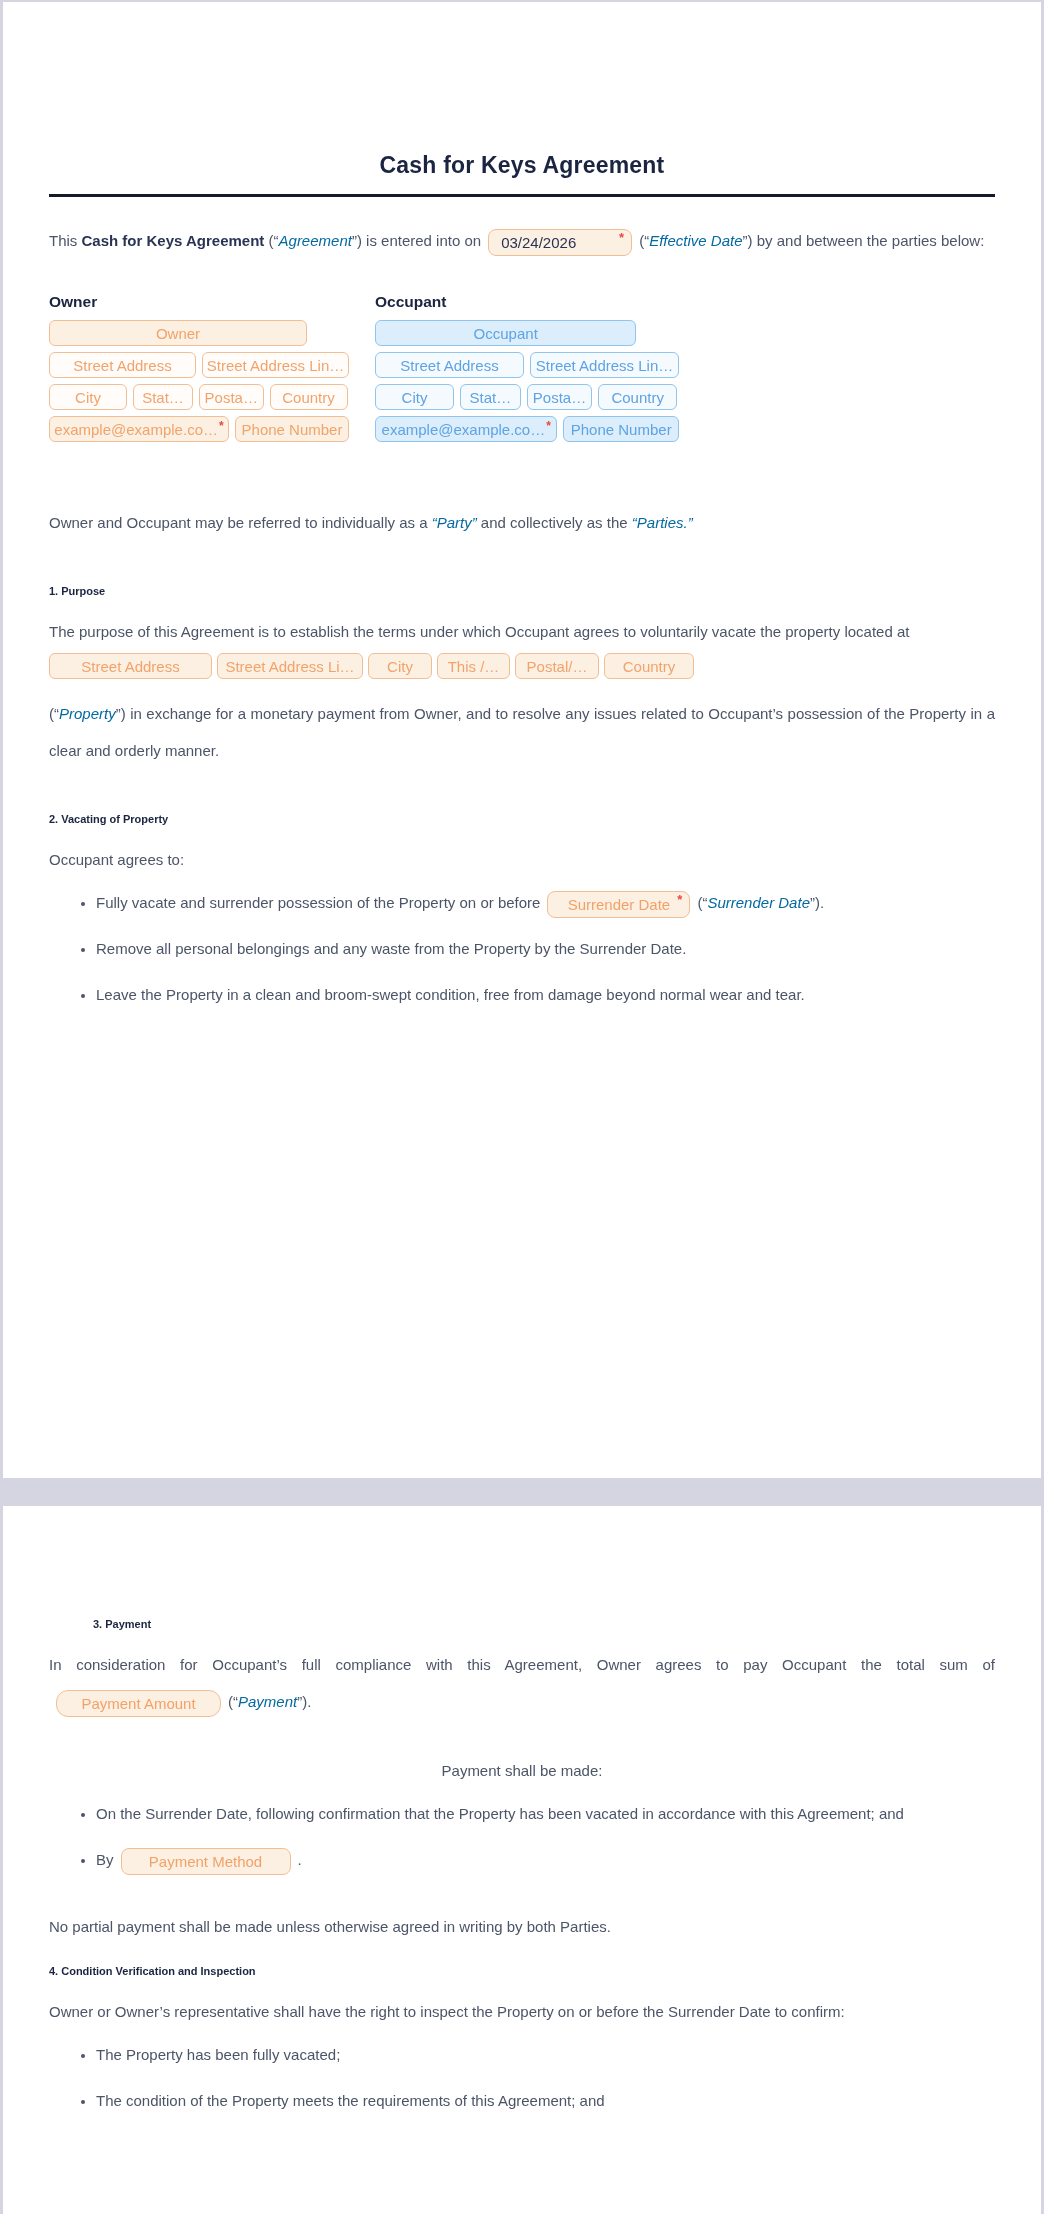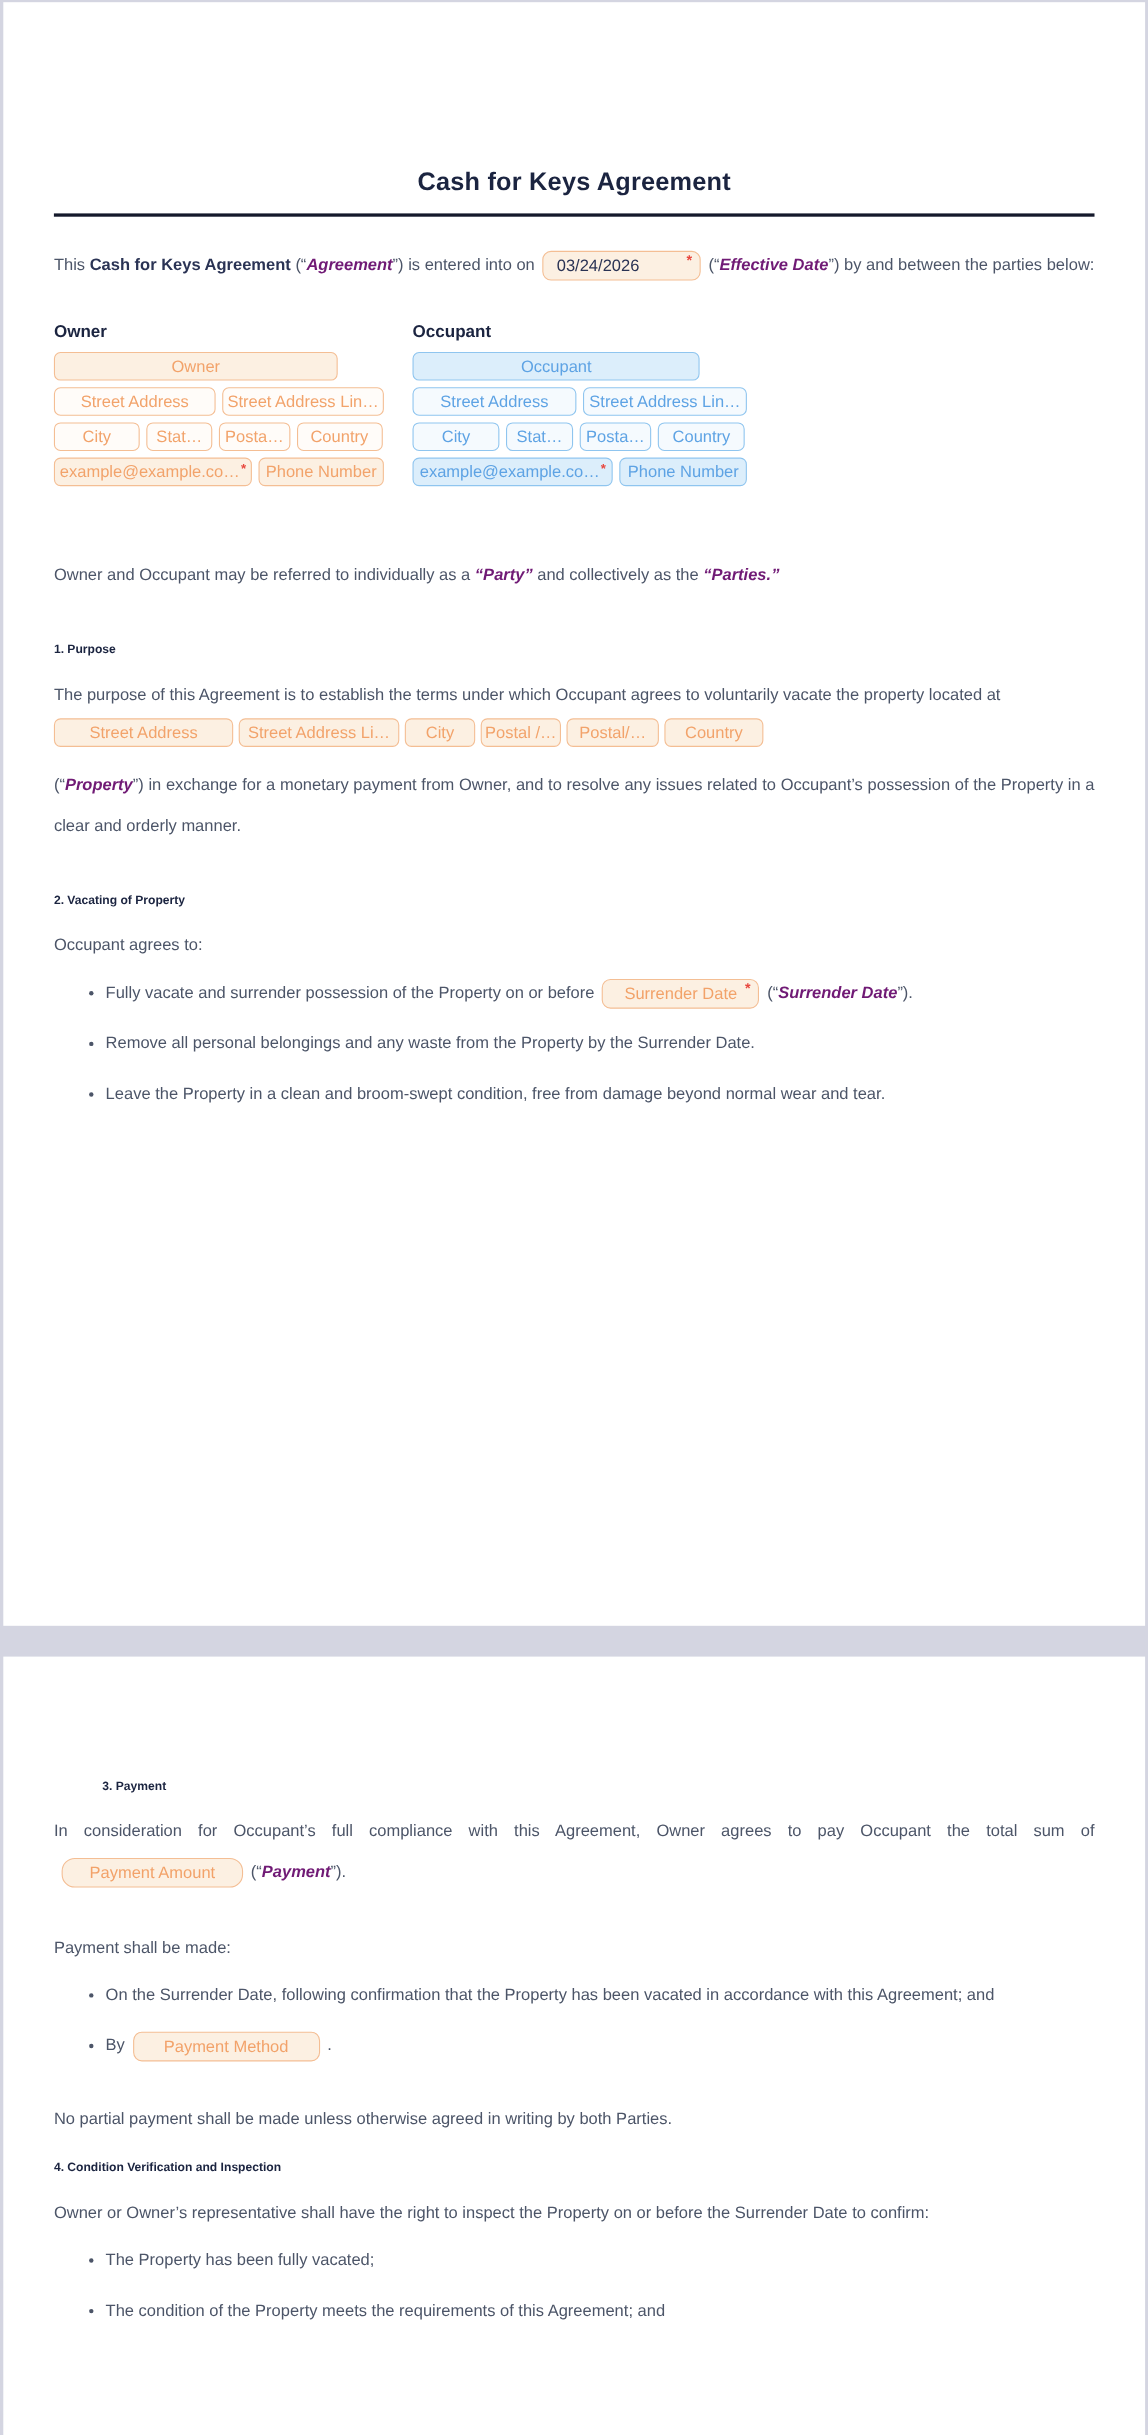--- a/index.html
+++ b/index.html
@@ -21,21 +21,21 @@
     color:#1B2440; letter-spacing:.2px;
   }
   .title-rule { border-bottom:3px solid #15192B; margin-top:15px; }
 
   .para {
     font-size:15px; line-height:37px; color:#4C5568;
     text-align:justify; margin:0;
   }
   .intro { margin-top:25px; }
   .b  { font-weight:700; color:#2A3354; }
-  .bi { font-weight:700; font-style:italic; color:#701a75; }
+  .bi { font-weight:400; font-style:italic; color:#0369a1; }
 
   
   .ifield {
     display:inline-block; vertical-align:middle; position:relative;
     border:1px solid #F4BE94; background:#FCF0E2; color:#F2A269;
     border-radius:8px; font-size:15px; line-height:25px;
     text-align:center; margin:0 7px; white-space:nowrap;
   }
   .date-field   { width:144px; text-align:left; padding:0 24px 0 12px; color:#2A3354; }
   .surrender-field { width:143px; }
@@ -69,21 +69,21 @@
   .w-post  { width:21.5%; }
   .w-ctry  { width:26%; }
   .w-email { width:60%; }
   .w-phone { flex:1; }
   .req-in { color:#E8483F; font-size:12px; font-weight:700; align-self:flex-start; margin-top:2px; margin-left:1px; }
 
   .sec-h { font-size:11px; font-weight:700; color:#1B2440; margin:44px 0 0 0; }
   .parties-p { margin-top:56px; }
   .after-h { margin-top:16px; }
   .lead { margin-top:16px; text-align:left; }
-  .lead-pay { margin-top:32px; text-align:left; }
+  .lead-pay { margin-top:32px; text-align:center; }
 
   ul.doc-list { margin:6px 0 0 0; padding-left:47px; }
   ul.doc-list li {
     font-size:15px; line-height:37px; color:#4C5568;
     text-align:justify; margin-bottom:9px;
   }
   ul.doc-list li::marker { color:#4C5568; font-size:13px; }
 
   .addr-row { display:flex; gap:5px; margin-top:3px; }
   .addr-row .f { height:26px; }
@@ -199,21 +199,21 @@
       <div class="f o fill aw1">
           <span>Street Address</span>
         </div>
       <div class="f o fill aw2">
           <span>Street Address Li…</span>
         </div>
       <div class="f o fill aw3">
           <span>City</span>
         </div>
       <div class="f o fill aw4">
-          <span>Postal /…</span>
+          <span>This /…</span>
         </div>
       <div class="f o fill aw5">
           <span>Postal/…</span>
         </div>
       <div class="f o fill aw6">
           <span>Country</span>
         </div>
     </div>
 
     <p class="para after-h"><span>(“</span><span class="bi">Property</span><span>”) in exchange for a monetary payment from Owner, and to resolve any issues related to Occupant’s possession of the Property in a clear and orderly manner.</span></p>

